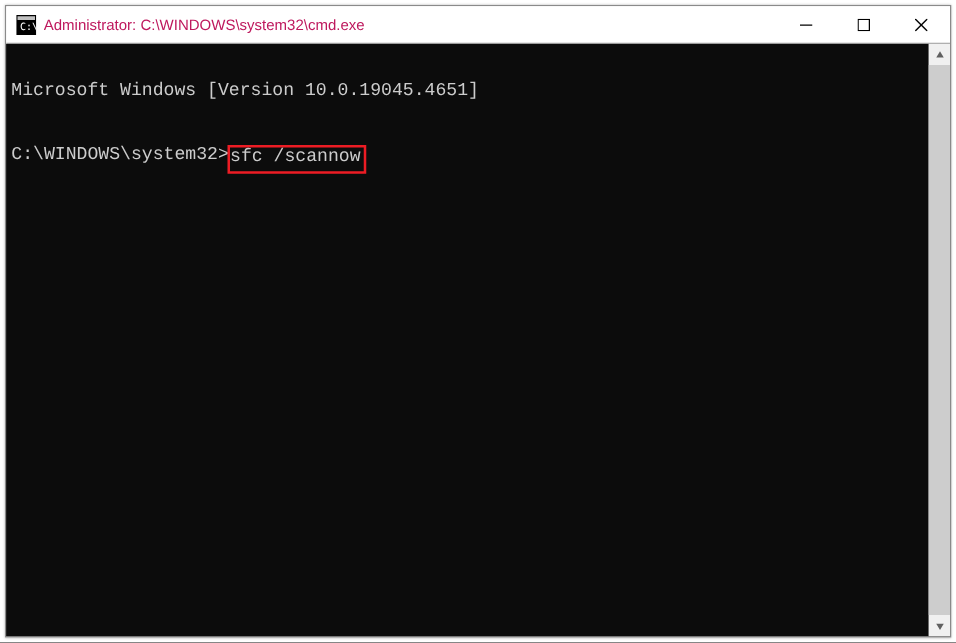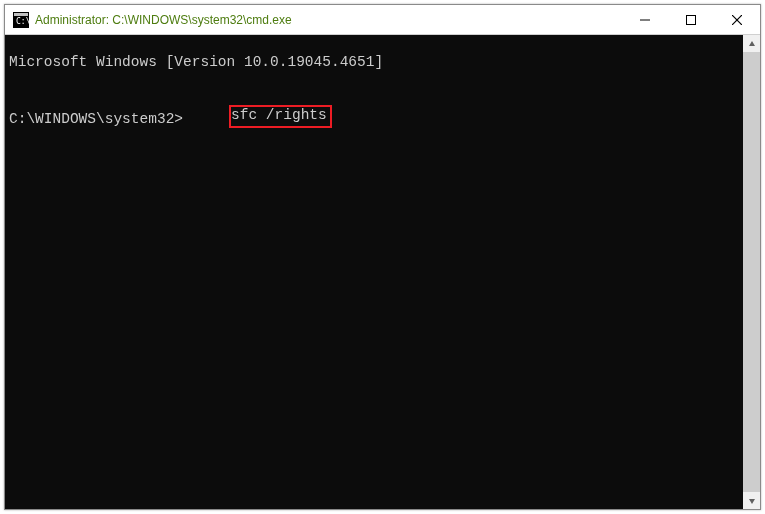--- a/index.html
+++ b/index.html
@@ -36,21 +36,21 @@
       width: 16px;
       height: 16px;
       margin-left: 8px;
       margin-right: 6px;
       display: flex;
       align-items: center;
       justify-content: center;
     }
     .titlebar-title {
       font-size: 12px;
-      color: #4d7c0f;
+      color: #be185d;
       flex: 1;
       white-space: nowrap;
       overflow: hidden;
     }
     .titlebar-controls {
       display: flex;
       height: 100%;
     }
     .titlebar-btn {
       width: 46px;
@@ -71,31 +71,30 @@
       overflow: hidden;
       display: flex;
     }
     .terminal {
       flex: 1;
       background: #0c0c0c;
       color: #cccccc;
       font-family: Consolas, "Courier New", monospace;
       font-size: 14.5px;
       line-height: 17px;
-      padding: 2px 4px;
+      padding: 13px 4px;
       white-space: pre;
       overflow: hidden;
     }
     .terminal-line {
       display: block;
     }
     .prompt-line {
       display: flex;
-      align-items: flex-end;
-      gap: 47px;
+      align-items: flex-start;
     }
     .prompt-text {
       white-space: pre;
     }
     .command-highlight {
       border: 2px solid #ed1c24;
       padding: 0 3px 2px 0;
       margin-left: -1px;
       display: inline-block;
       line-height: 17px;
@@ -162,21 +161,21 @@
             <line x1="0" y1="0" x2="10" y2="10" stroke="#000" stroke-width="1.2"></line>
             <line x1="10" y1="0" x2="0" y2="10" stroke="#000" stroke-width="1.2"></line>
           </svg>
       </div>
     </div>
   </div>
   <div class="terminal-area">
     <div class="terminal">
 <span class="terminal-line">Microsoft Windows [Version 10.0.19045.4651]</span>
 <span class="terminal-line"></span>
-<span class="prompt-line"><span class="prompt-text">C:\WINDOWS\system32&gt;</span><span class="command-highlight"><span>sfc /rights</span></span></span>
+<span class="prompt-line"><span class="prompt-text">C:\WINDOWS\system32&gt;</span><span class="command-highlight"><span>sfc /scannow</span></span></span>
     </div>
     <div class="scrollbar">
       <div class="scrollbar-btn">
         <svg viewBox="0 0 8 8">
             <polygon points="4,1 7,6 1,6" fill="#606060"></polygon>
           </svg>
       </div>
       <div class="scrollbar-track">
         <div class="scrollbar-thumb"></div>
       </div>

